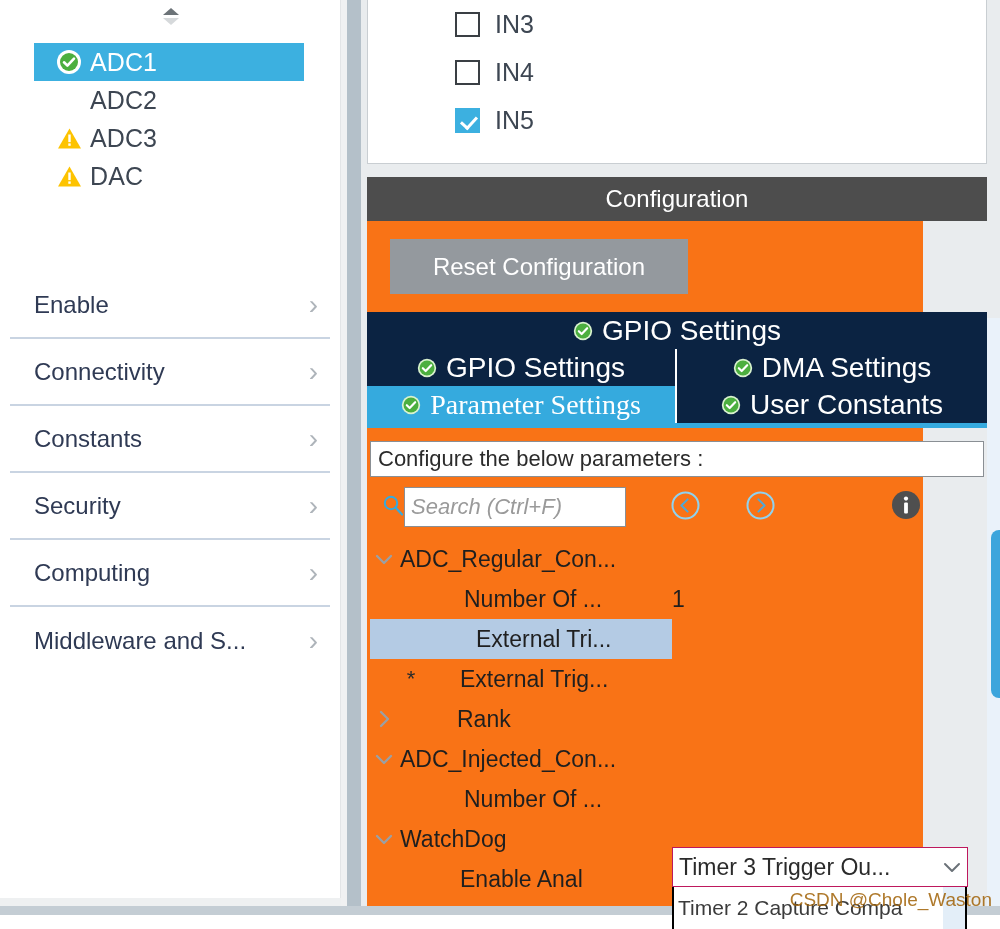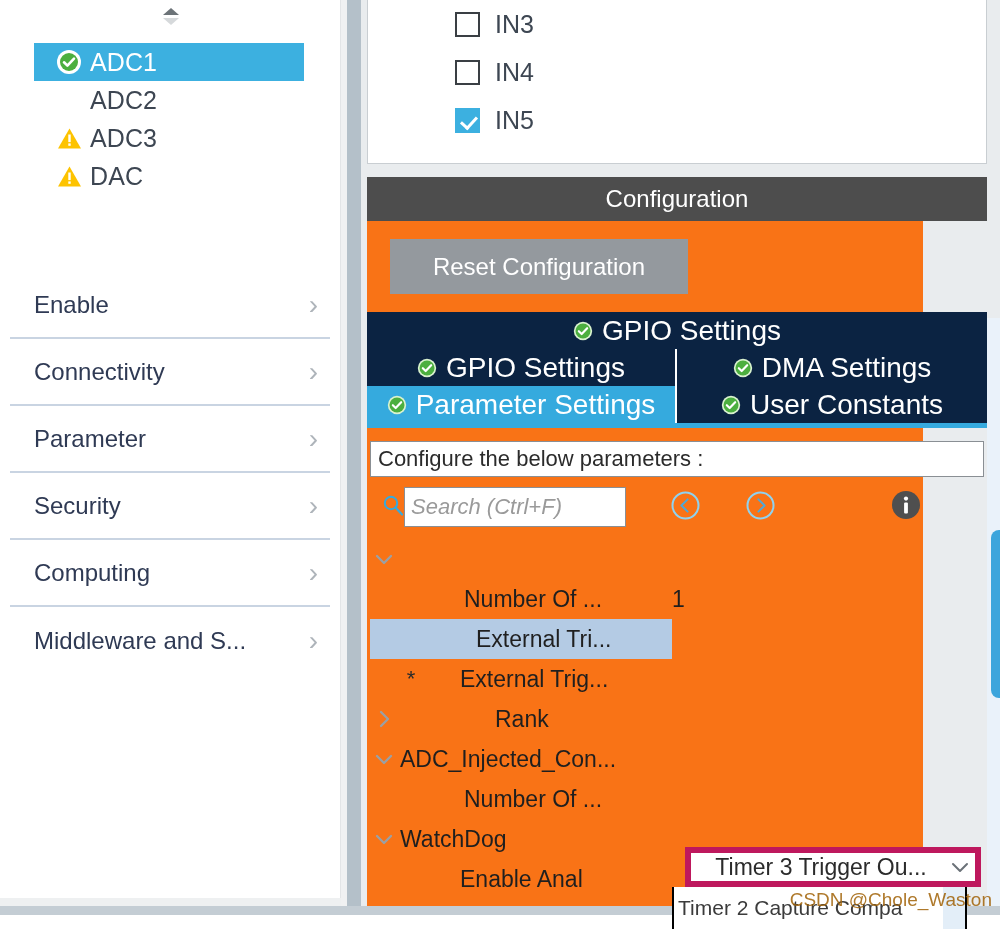--- a/index.html
+++ b/index.html
@@ -236,21 +236,21 @@
     display: flex;
     align-items: center;
     justify-content: center;
     gap: 9px;
     box-sizing: border-box;
     border-right: 2px solid #ffffff;
   }
   .tab:last-child { border-right: none; }
   .tab.full { width: 620px; }
   .tab.half { width: 310px; }
-  .tab.active { background: #35aade; }
+  .tab.active { background: #35aade; font-family: Liberation Serif, serif; }
   .tab-ok { flex: 0 0 20px; display: flex; align-items: center; }
   .tab-underline {
     width: 620px; height: 5px; background: #35aade;
   }
 
   
   #configure-label {
     position: absolute;
     left: 3px; top: 220px;
     width: 614px; height: 36px;
@@ -331,29 +331,28 @@
   }
   .hl-band {
     position: absolute;
     left: 0; width: 302px; height: 40px;
     background: #b4cbe4;
   }
 
   
   #combo {
     position: absolute;
-    left: 318px; top: 626px;
+    left: 305px; top: 626px;
     width: 296px; height: 40px;
-    border: 6px solid #be185d;
+    border: 1px solid #be185d;
     box-sizing: border-box;
     background: #ffffff;
     display: flex;
     align-items: center;
     cursor: pointer;
-    text-align: center;
   }
   #combo-text {
     font-size: 23px;
     color: #2b2b2b;
     padding-left: 6px;
     white-space: nowrap;
     overflow: hidden;
     flex: 1 1 auto;
   }
   #combo-chev {
@@ -495,21 +494,21 @@
     <div id="cat-list">
       <div class="cat-row">
         <span class="cat-label">Enable</span>
         <span class="cat-chev">›</span>
       </div>
       <div class="cat-row">
         <span class="cat-label">Connectivity</span>
         <span class="cat-chev">›</span>
       </div>
       <div class="cat-row">
-        <span class="cat-label">Parameter</span>
+        <span class="cat-label">Constants</span>
         <span class="cat-chev">›</span>
       </div>
       <div class="cat-row">
         <span class="cat-label">Security</span>
         <span class="cat-chev">›</span>
       </div>
       <div class="cat-row">
         <span class="cat-label">Computing</span>
         <span class="cat-chev">›</span>
       </div>
@@ -644,20 +643,21 @@
       </div>
 
       <div id="tree">
 
         <div class="tree-row">
           <span class="tw-arrow">
             <svg width="20" height="14" viewBox="0 0 20 14" aria-hidden="true">
               <path d="M3 4 L10 11 L17 4" stroke="#9aa0a6" stroke-width="2.3" fill="none" stroke-linecap="round" stroke-linejoin="round"></path>
             </svg>
           </span>
+          <span class="tree-name lvl0">ADC_Regular_Con...</span>
         </div>
 
         <div class="tree-row">
           <span class="tw-arrow"></span>
           <span class="tree-name lvl1">Number Of ...</span>
           <span class="tree-val">1</span>
         </div>
 
         <div class="tree-row">
           <span class="hl-band"></span>
@@ -670,21 +670,21 @@
           <span class="tw-star">*</span>
           <span class="tree-name lvl1b">External Trig...</span>
         </div>
 
         <div class="tree-row">
           <span class="tw-arrow">
             <svg width="14" height="20" viewBox="0 0 14 20" aria-hidden="true">
               <path d="M4 3 L11 10 L4 17" stroke="#9aa0a6" stroke-width="2.3" fill="none" stroke-linecap="round" stroke-linejoin="round"></path>
             </svg>
           </span>
-          <span class="tree-name" style="margin-left:97px;text-align:right;">Rank</span>
+          <span class="tree-name" style="margin-left:59px;text-align:right;">Rank</span>
         </div>
 
         <div class="tree-row">
           <span class="tw-arrow">
             <svg width="20" height="14" viewBox="0 0 20 14" aria-hidden="true">
               <path d="M3 4 L10 11 L17 4" stroke="#9aa0a6" stroke-width="2.3" fill="none" stroke-linecap="round" stroke-linejoin="round"></path>
             </svg>
           </span>
           <span class="tree-name lvl0">ADC_Injected_Con...</span>
         </div>

